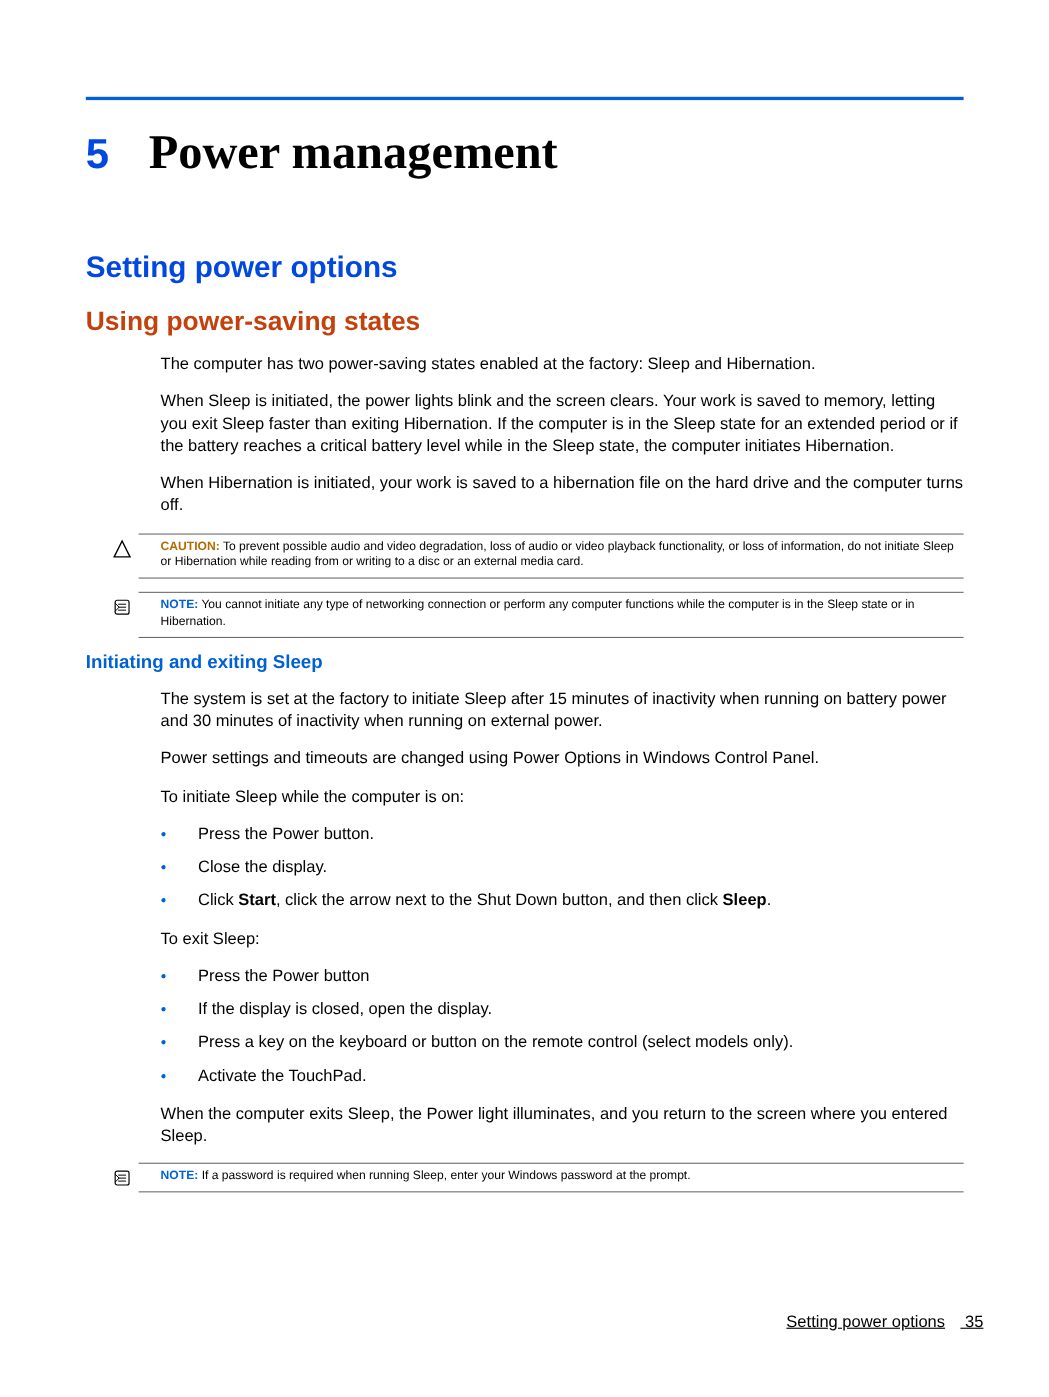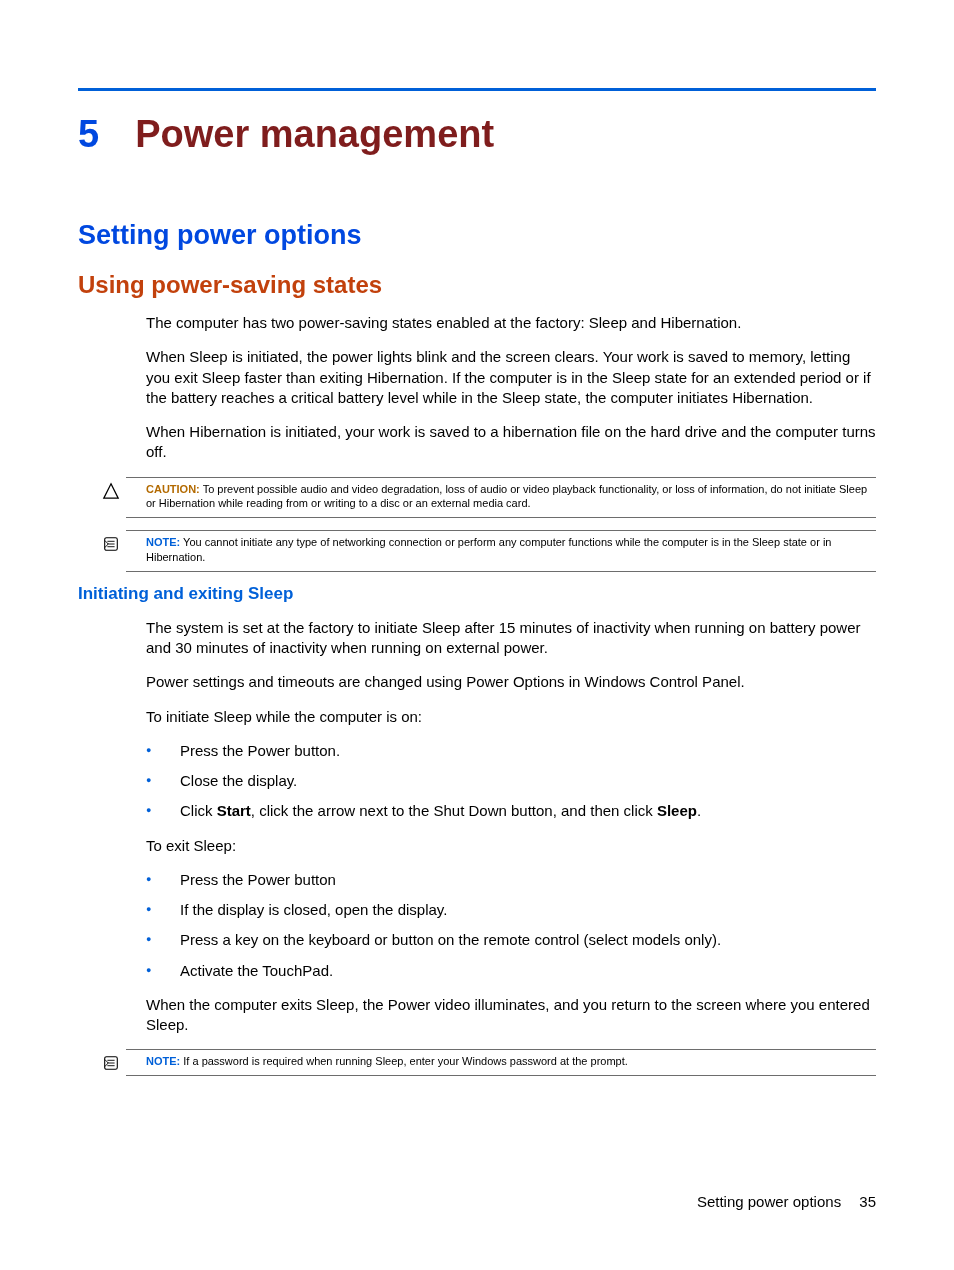--- a/index.html
+++ b/index.html
@@ -1,36 +1,36 @@
 <!DOCTYPE html>
 <html><head>
 <meta charset="utf-8">
 <style>
   * { box-sizing: border-box; margin: 0; padding: 0; }
   html, body { width: 954px; height: 1270px; background: #fff; font-family: Arial, Helvetica, sans-serif; color: #000; }
   .page { width: 954px; height: 1270px; padding: 88px 78px 60px 78px; position: relative; }
   .rule { border-top: 3px solid #0060d8; margin-bottom: 22px; }
   .chapter-line { display: flex; align-items: baseline; gap: 36px; margin-bottom: 64px; }
   .chapter-num { font-size: 38px; font-weight: bold; color: #0048e0; }
-  .chapter-title { font-size: 38px; font-weight: bold; color: #7f1d1d; }
+  .chapter-title { font-size: 44px; font-weight: bold; color: #000000; font-family: Liberation Serif, serif; }
   .h1 { font-size: 27px; font-weight: bold; color: #0048e0; margin-bottom: 20px; }
   .h2 { font-size: 24px; font-weight: bold; color: #c2410c; margin-bottom: 14px; }
   .h3 { font-size: 17px; font-weight: bold; color: #0060d8; margin-bottom: 14px; margin-top: 10px; }
   .body-indent { margin-left: 68px; }
   .para { font-size: 15px; line-height: 1.35; margin-bottom: 14px; }
   .callout { margin-left: 48px; font-size: 11px; line-height: 1.35; padding: 4px 0 6px 0; border-top: 1px solid #6d6d6d; border-bottom: 1px solid #6d6d6d; margin-bottom: 12px; position: relative; }
   .callout-icon { position: absolute; left: -24px; top: 4px; width: 18px; height: 18px; }
   .callout-icon svg { width: 18px; height: 18px; display: block; }
   .callout-label-caution { color: #b36a00; font-weight: bold; }
   .callout-label-note { color: #0060d8; font-weight: bold; }
   .callout-body { margin-left: 20px; }
   ul.bullets { list-style: none; margin-left: 102px; margin-bottom: 14px; }
   ul.bullets li { font-size: 15px; line-height: 1.35; margin-bottom: 10px; position: relative; padding-left: 0; }
   ul.bullets li::before { content: "●"; color: #0060d8; font-size: 9px; position: absolute; left: -34px; top: 3px; }
-  .footer { position: absolute; bottom: 60px; right: 78px; font-size: 15px; }
+  .footer { position: absolute; bottom: 60px; right: 60px; font-size: 15px; text-decoration: underline; }
   .footer .f-title { margin-right: 14px; }
 </style>
 </head>
 <body>
 
 <div class="page">
   <div class="rule"></div>
 
   <div class="chapter-line">
     <span class="chapter-num">5</span>
@@ -95,21 +95,21 @@
   </div>
 
   <ul class="bullets">
     <li>Press the Power button</li>
     <li>If the display is closed, open the display.</li>
     <li>Press a key on the keyboard or button on the remote control (select models only).</li>
     <li>Activate the TouchPad.</li>
   </ul>
 
   <div class="body-indent">
-    <p class="para">When the computer exits Sleep, the Power video illuminates, and you return to the screen where you entered Sleep.</p>
+    <p class="para">When the computer exits Sleep, the Power light illuminates, and you return to the screen where you entered Sleep.</p>
   </div>
 
   <div class="callout">
     <span class="callout-icon">
       <svg viewBox="0 0 20 20">
           <rect x="3" y="3" width="14" height="14" rx="2" fill="none" stroke="#000" stroke-width="1.2"></rect>
           <path d="M3 14 L7 10 L3 6" fill="none" stroke="#000" stroke-width="1"></path>
           <line x1="6" y1="7" x2="14" y2="7" stroke="#000" stroke-width="1"></line>
           <line x1="6" y1="10" x2="14" y2="10" stroke="#000" stroke-width="1"></line>
           <line x1="6" y1="13" x2="14" y2="13" stroke="#000" stroke-width="1"></line>

